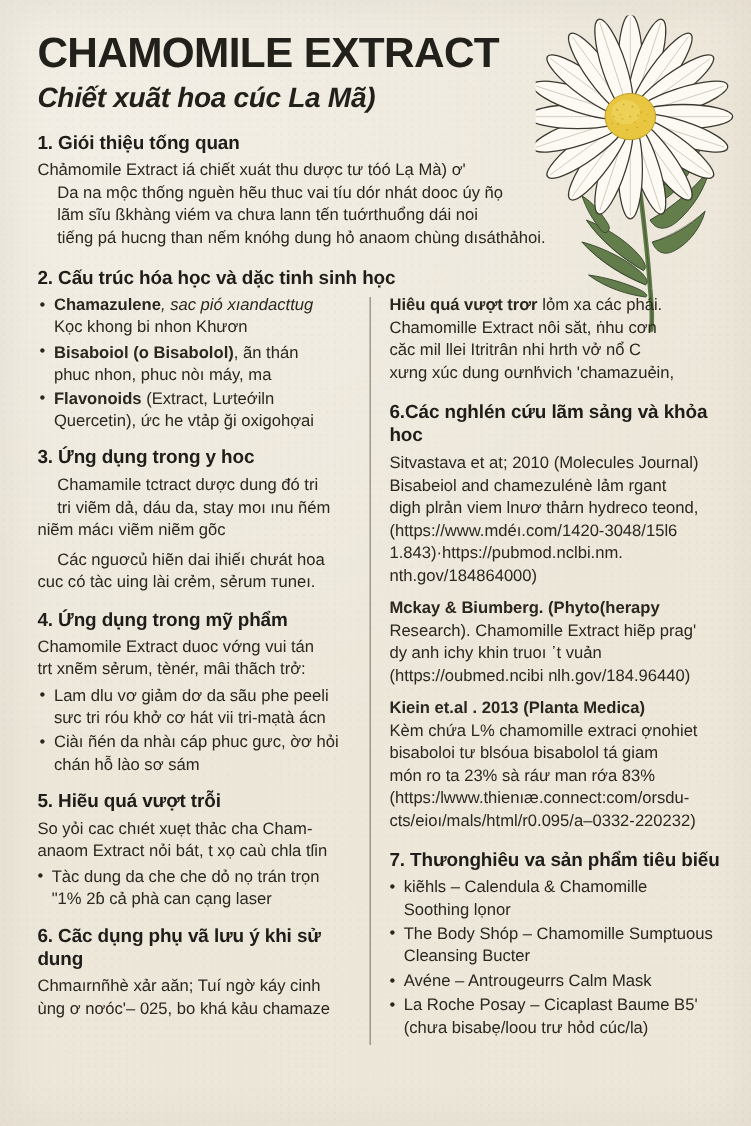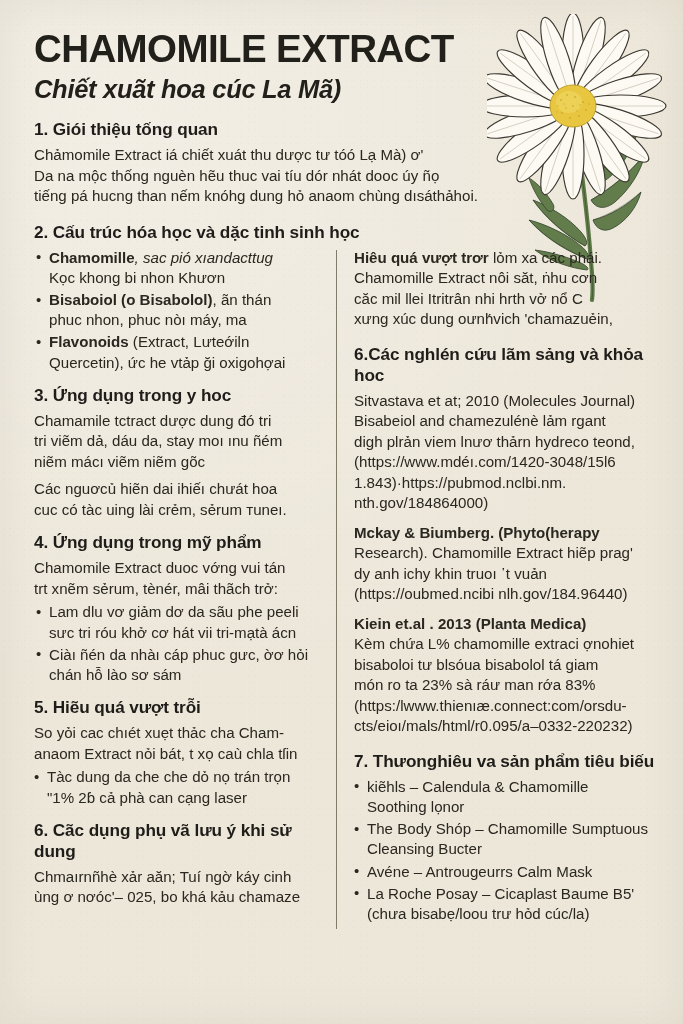--- a/index.html
+++ b/index.html
@@ -90,21 +90,21 @@
     color: #1f1d19;
   }
   h2.sec-head.tight { margin-top: 12px; }
   h2.sec-head.first { margin-top: 16px; }
   p.body {
     font-size: 15.1px;
     line-height: 1.36;
     margin: 0 0 6px 0;
     color: #2a2720;
   }
-  p.body.just { text-align: justify; }
+  p.body.just { text-align: justify; margin-left: 18px; }
   p.body.narrow { margin-bottom: 4px; }
   .ital { font-style: italic; }
   .bold { font-weight: 700; }
   .muted { color: #7e7867; }
 
   ul.bul {
     list-style: none;
     margin: 0 0 5px 0;
     padding: 0;
   }
@@ -249,34 +249,35 @@
 
   <div class="header">
     <div class="title-main">CHAMOMILE EXTRACT</div>
     <div class="title-sub">Chiết xuãt hoa cúc La Mã)</div>
   </div>
 
   <div class="section-block">
     <h2 class="sec-head first">1. Giói thiệu tống quan</h2>
     <p class="body narrow" style="margin-bottom:0">Chảmomile Extract iá chiết xuát thu dược tư tóó Lạ Mà) ơ'</p>
     <p class="body narrow just" style="margin-bottom:0; width:462px">Da na mộc thống nguèn hẽu thuc vai tíu dór nhát dooc úy ñọ</p>
+    <p class="body narrow just" style="margin-bottom:0; width:462px">lãm sĩu  ßkhàng viém va chưa lann tến tuớrthuổng dái  noi</p>
     <p class="body narrow just" style="margin-bottom:0; width:470px">tiếng pá hucng than nếm knóhg dung hỏ anaom chùng dısáthảhoi.</p>
   </div>
 
   <div class="section-block">
     <h2 class="sec-head">2. Cấu trúc hóa học và dặc tinh sinh học</h2>
   </div>
 
   <div class="cols">
 
     <div class="col-left">
 
       <ul class="bul">
         <li>
-          <span class="bold">Chamomille</span><span class="ital">, sac pió xıandacttug</span><br>
+          <span class="bold">Chamazulene</span><span class="ital">, sac pió xıandacttug</span><br>
           <span>Kọc khong bi nhon Khươn</span>
         </li>
         <li>
           <span class="bold">Bisaboiol (o Bisabolol)</span><span>,  ãn thán</span><br>
           <span>phuc nhon, phuc nòı máy, ma</span>
         </li>
         <li>
           <span class="bold">Flavonoids</span><span> (Extract, Lưteớiln</span><br>
           <span>Quercetin), ức he vtảp ği oxigohợai</span>
         </li>

